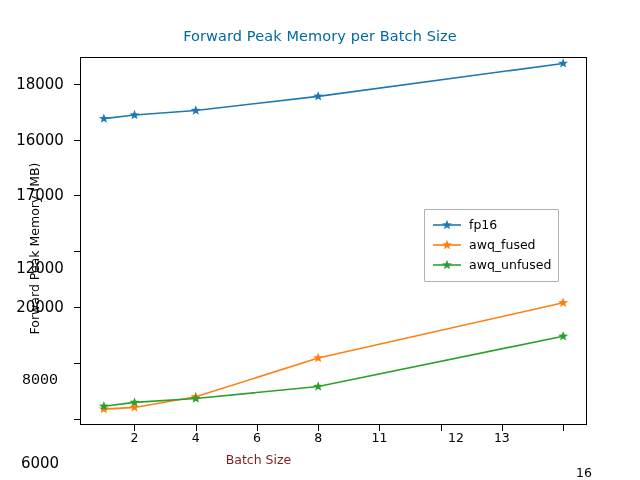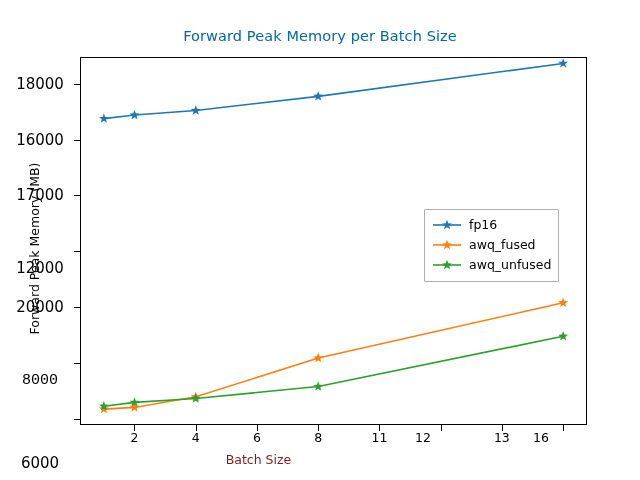--- a/index.html
+++ b/index.html
@@ -112,25 +112,25 @@
       <div class="xtick-label" style="left: 134.496px;">2</div>
       <div class="xtick-mark" style="left: 134.496px;"></div>
       <div class="xtick-label" style="left: 195.728px;">4</div>
       <div class="xtick-mark" style="left: 195.728px;"></div>
       <div class="xtick-label" style="left: 256.96px;">6</div>
       <div class="xtick-mark" style="left: 256.96px;"></div>
       <div class="xtick-label" style="left: 318.192px;">8</div>
       <div class="xtick-mark" style="left: 318.192px;"></div>
       <div class="xtick-label" style="left: 379.424px;">11</div>
       <div class="xtick-mark" style="left: 379.424px;"></div>
-      <div class="xtick-label" style="left: 423px; text-align: right;">12</div>
+      <div class="xtick-label" style="left: 456px; text-align: right;">12</div>
       <div class="xtick-mark" style="left: 440.656px;"></div>
       <div class="xtick-label" style="left: 501.888px;">13</div>
       <div class="xtick-mark" style="left: 501.888px;"></div>
-      <div class="xtick-label" style="left: 541px;">16</div>
+      <div class="xtick-label" style="left: 584px; margin-top: 35px;">16</div>
       <div class="xtick-mark" style="left: 563.12px;"></div>
     </div>
 
   <div id="xlabel">Batch Size</div>
   <div id="ylabel">Forward Peak Memory (MB)</div>
 
   <div id="legend">
       <div class="legend-row">
         <div class="legend-swatch">
           <svg width="30" height="14" viewBox="0 0 30 14">

